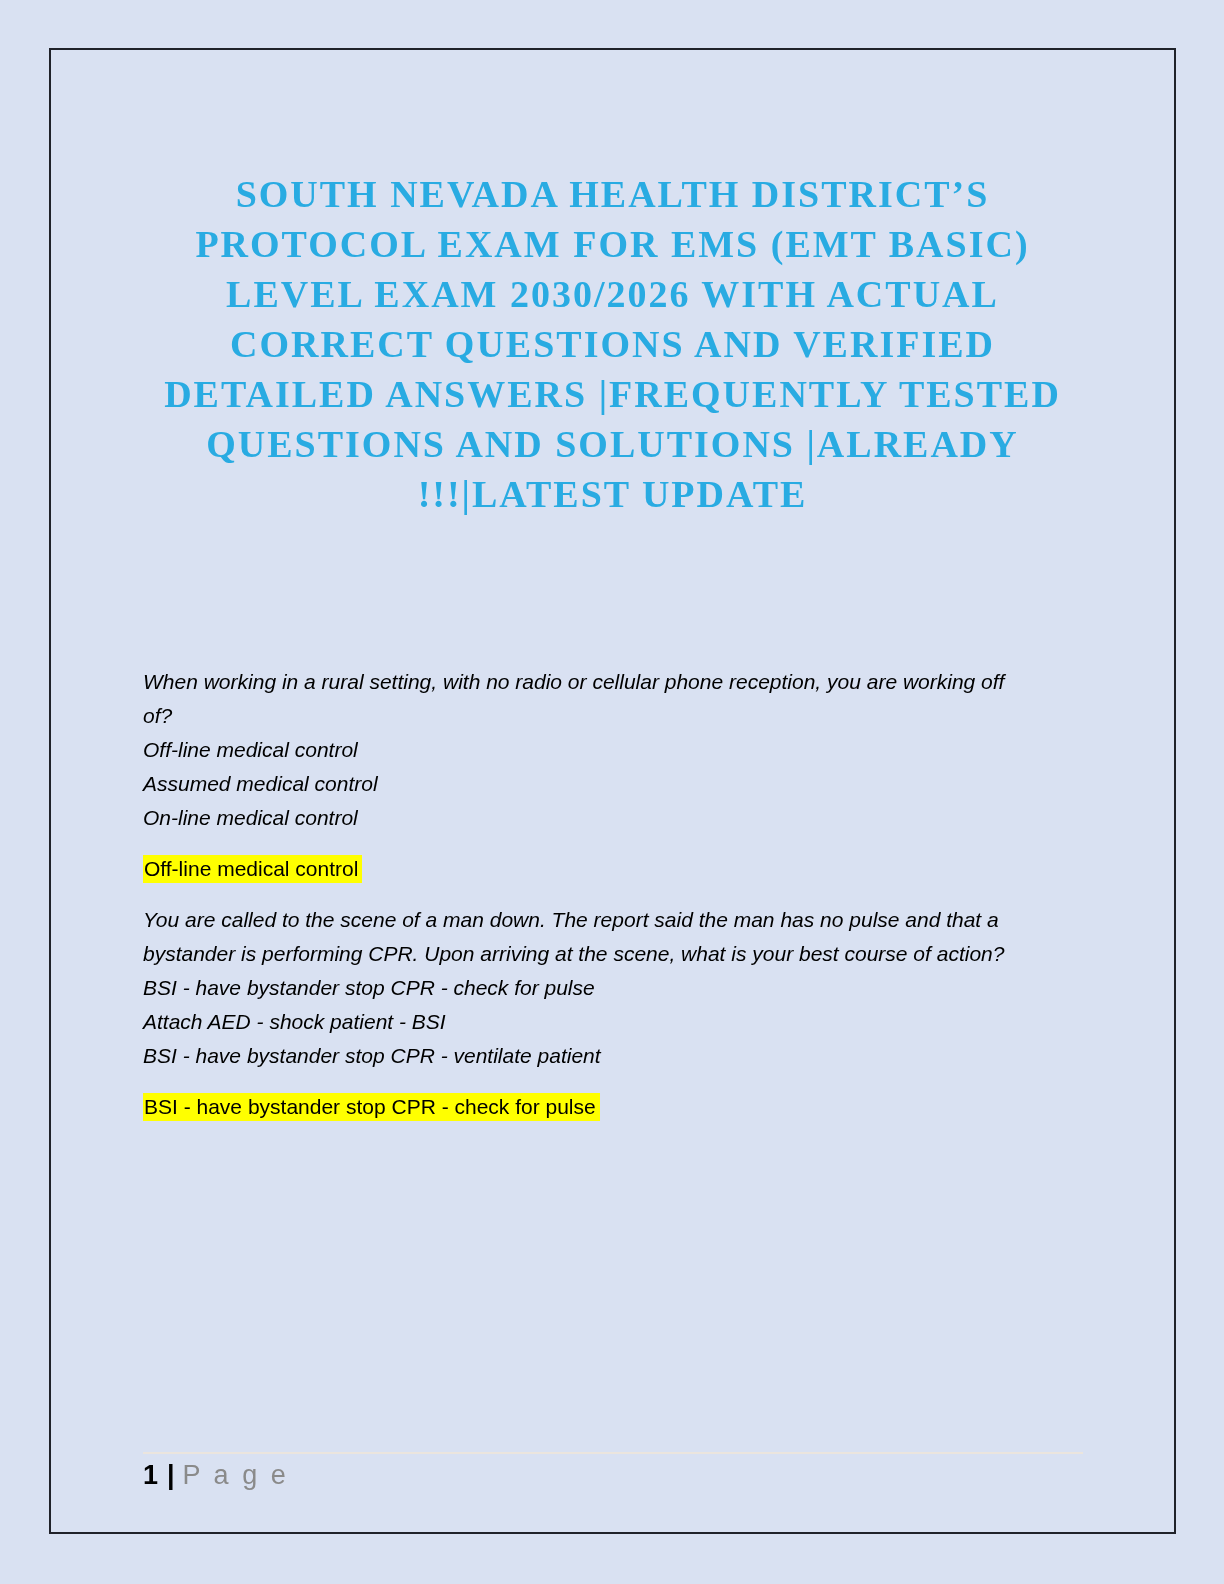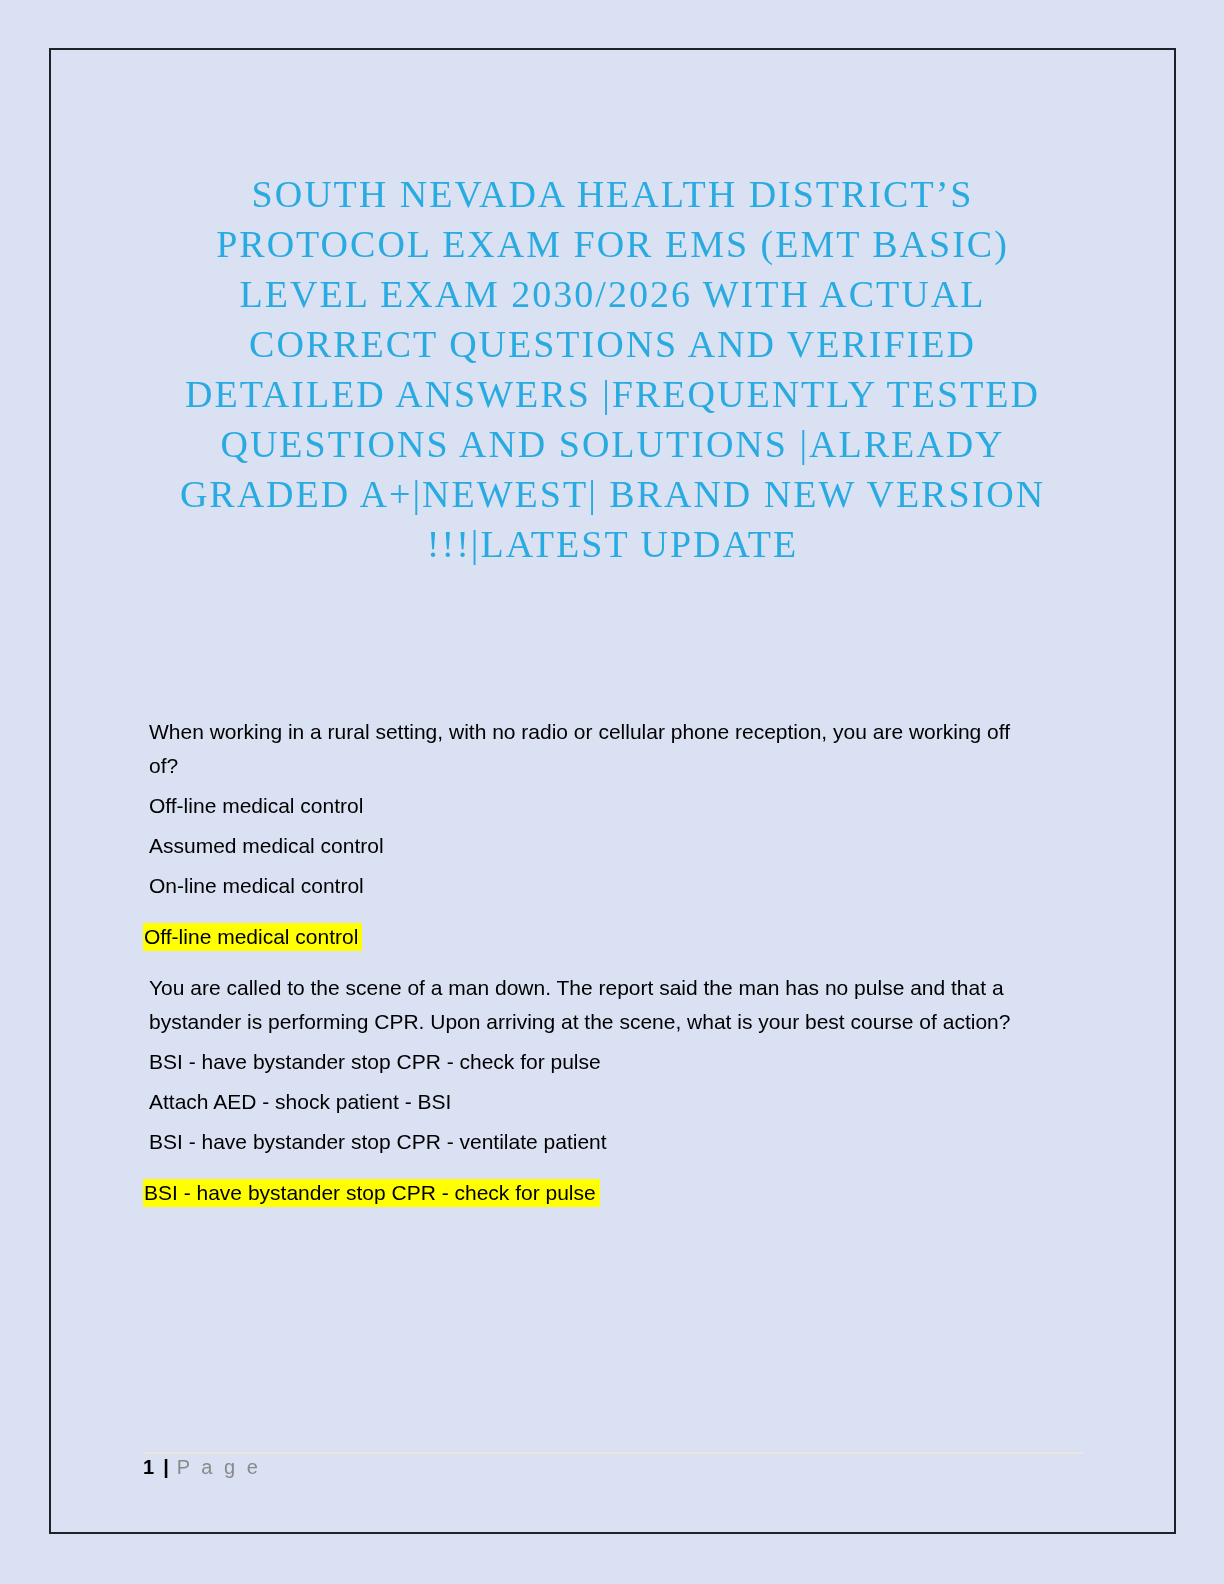--- a/index.html
+++ b/index.html
@@ -22,55 +22,57 @@
     height: 1486px;
     box-sizing: border-box;
     border: 2px solid var(--border, #20222a);
   }
   .title-block {
     margin-top: 119px;
     text-align: center;
   }
   .title-line {
     font-family: "Liberation Serif", "DejaVu Serif", serif;
-    font-weight: normal;
+    font-weight: bold;
     font-size: 38px;
     line-height: 50px;
     letter-spacing: 2px;
     color: var(--accent-title, #29abe2);
     white-space: nowrap;
   }
   .content {
     margin: 146px 0 0 92px;
     width: 880px;
     font-size: 21px;
     line-height: 34px;
     color: #000000;
   }
   .qa-block {
     margin: 0 0 17px 0;
   }
   .question-text, .option-line {
-    margin: 6px;
+    margin: 0;
+    font-style: italic;
   }
   .answer-row {
     margin: 17px 0;
   }
   .answer-highlight {
     background: var(--highlight, #ffff00);
     padding: 2px 4px 3px 1px;
     box-decoration-break: clone;
   }
   .footer {
     position: absolute;
     left: 92px;
     top: 1402px;
     width: 940px;
     border-top: 2px solid #ebe5de;
-    font-size: 20px;
+    padding-top: 8px;
+    font-size: 27px;
     line-height: 26px;
     white-space: nowrap;
   }
   .page-number {
     font-weight: bold;
     color: #000000;
   }
   .page-bar {
     font-weight: bold;
     color: #000000;
@@ -86,21 +88,20 @@
 
 <div class="page">
 
   <div class="title-block">
     <div class="title-line">SOUTH NEVADA HEALTH DISTRICT’S</div>
     <div class="title-line">PROTOCOL EXAM FOR EMS (EMT BASIC)</div>
     <div class="title-line">LEVEL EXAM 2030/2026 WITH ACTUAL</div>
     <div class="title-line">CORRECT QUESTIONS AND VERIFIED</div>
     <div class="title-line">DETAILED ANSWERS |FREQUENTLY TESTED</div>
     <div class="title-line">QUESTIONS AND SOLUTIONS |ALREADY</div>
-    <div class="title-line">GRADED A+|NEWEST| BRAND NEW VERSION</div>
     <div class="title-line">!!!|LATEST UPDATE</div>
   </div>
 
   <div class="content">
 
     <div class="qa-block">
       <p class="question-text">When working in a rural setting, with no radio or cellular phone reception, you are working off of?</p>
       <p class="option-line">Off-line medical control</p>
       <p class="option-line">Assumed medical control</p>
       <p class="option-line">On-line medical control</p>

